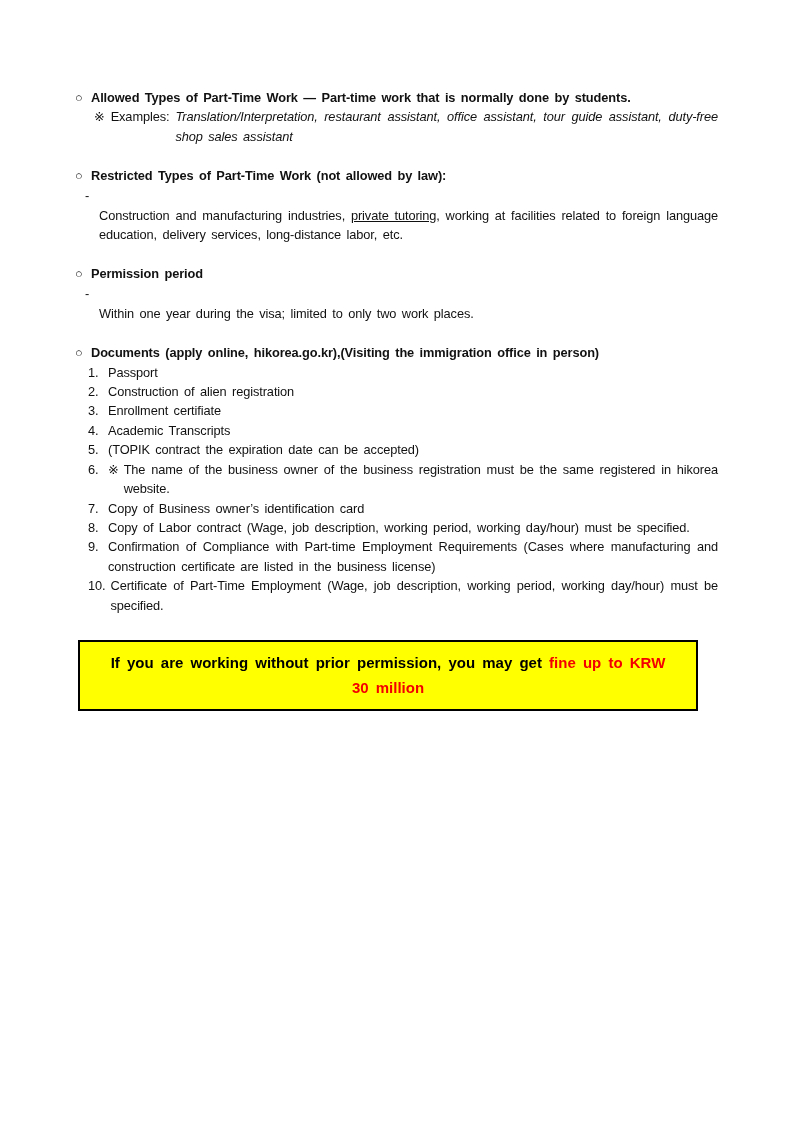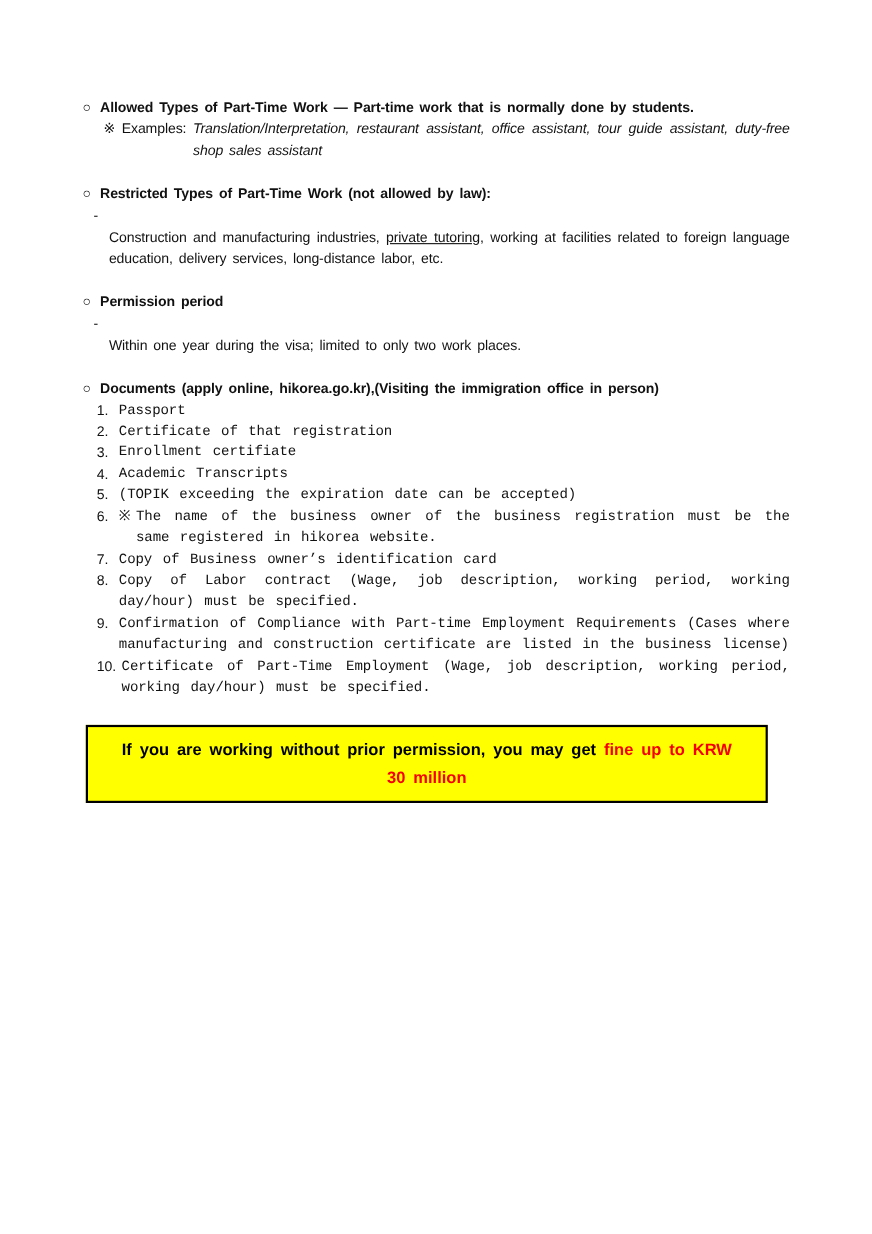--- a/index.html
+++ b/index.html
@@ -25,21 +25,21 @@
   .h-text{flex:1;font-weight:bold;}
   .note-row{padding-left:19px;}
   .marker{flex:none;margin-right:6px;}
   .note-label{flex:none;margin-right:6px;}
   .note-text{flex:1;font-style:italic;}
   .dash-row{padding-left:10px;}
   .dash{flex:none;width:9px;margin-right:5px;}
   .dash-text{flex:1;margin-top:20px;}
   .doc-list{padding-left:13px;}
   .doc-item .num{flex:none;min-width:15px;margin-right:5px;}
-  .item-body{flex:1;font-family:Liberation Mono, monospace;}
+  .item-body{flex:1;}
   .item-note{margin-top:0;}
   .item-note .marker{margin-right:5px;}
   .item-note-text{flex:1;}
   .seg-underline{text-decoration:underline;}
   .seg-red{color:var(--alert-red);}
   .seg-black{color:#000000;}
   .warning{
     margin:25px 20px 0 3px;
     background:var(--warning-bg);
     border:2px solid var(--warning-border);
@@ -100,42 +100,42 @@
       <div class="doc-item">
         <span class="num">1.</span>
         <div class="item-body">
             <div class="justify">Passport</div>
           </div>
       </div>
 
       <div class="doc-item">
         <span class="num">2.</span>
         <div class="item-body">
-            <div class="justify">Certificate of that registration</div>
+            <div class="justify">Construction of alien registration</div>
           </div>
       </div>
 
       <div class="doc-item">
         <span class="num">3.</span>
         <div class="item-body">
             <div class="justify">Enrollment certifiate</div>
           </div>
       </div>
 
       <div class="doc-item">
         <span class="num">4.</span>
         <div class="item-body">
             <div class="justify">Academic Transcripts</div>
           </div>
       </div>
 
       <div class="doc-item">
         <span class="num">5.</span>
         <div class="item-body">
-          <div class="justify">(TOPIK exceeding the expiration date can be accepted)</div>
+          <div class="justify">(TOPIK contract the expiration date can be accepted)</div>
         </div>
       </div>
 
       <div class="doc-item">
         <span class="num">6.</span>
         <div class="item-body">
           <div class="item-note">
             <span class="marker">※</span>
             <div class="item-note-text justify">The name of the business owner of the business registration must be the same registered in hikorea website.</div>
           </div>

